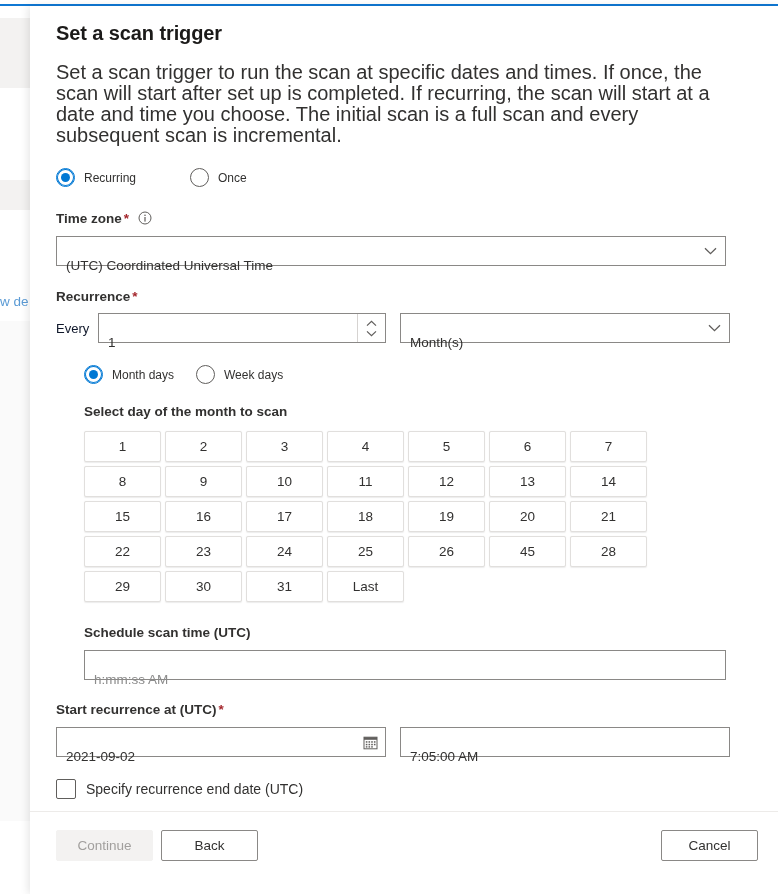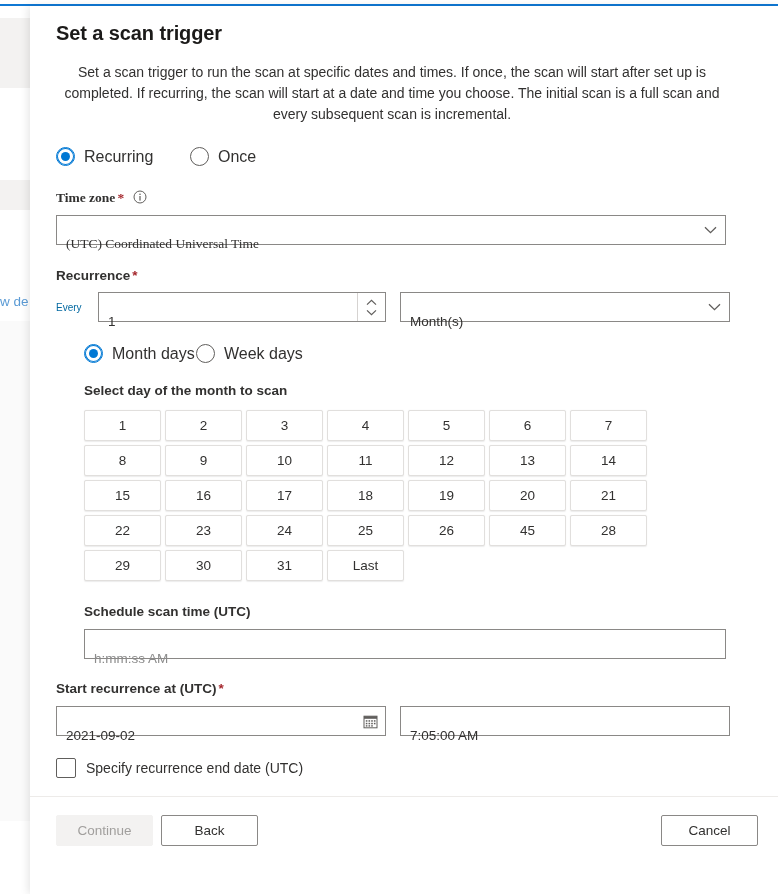--- a/index.html
+++ b/index.html
@@ -50,23 +50,22 @@
   }
 
   
   .panel-title {
     margin: 16px 0 0 0;
     font-size: 20px; font-weight: 600; color: #1b1a19;
     letter-spacing: -0.1px;
   }
   .panel-desc {
     margin: 17px 0 0 0;
-    font-size: 14px; line-height: 21px; color: #323130;
+    font-size: 20px; line-height: 21px; color: #323130;
     max-width: 672px;
-    text-align: center;
   }
   .field-label {
     font-size: 13.5px; font-weight: 600; color: #323130;
     margin: 0; line-height: 18px;
   }
   .req-star { color: #a4262c; font-weight: 600; margin-left: 2px; }
   .sub-label {
     font-size: 13.5px; font-weight: 600; color: #323130; line-height: 18px;
   }
 
@@ -86,21 +85,21 @@
   }
   .radio-opt.checked .radio-mark {
     border: 1px solid #0078d4;
     box-shadow: 0 0 0 1px #0078d4 inset;
   }
   .radio-opt.checked .radio-mark::after {
     content: ""; position: absolute;
     left: 4px; top: 4px; width: 9px; height: 9px;
     border-radius: 50%; background: #0078d4;
   }
-  .radio-text { font-size: 16px; color: #323130; margin-left: 9px; }
+  .radio-text { font-size: 12px; color: #323130; margin-left: 9px; }
 
   
   .tb {
     height: 30px; border: 1px solid #8a8886; background: #fff;
     display: flex; align-items: center;
     font-size: 13.5px; color: #323130;
   }
   .tb .tb-val { padding: 0 9px; flex: 1 1 auto; overflow: hidden; white-space: nowrap; margin-top: 28px; }
   .tb .tb-val.placeholder { color: #8c8c8c; }
   .tb .tb-btn {
@@ -134,21 +133,21 @@
   
   .cbx-row { display: flex; align-items: center; cursor: pointer; }
   .cbx-mark {
     width: 20px; height: 20px; border: 1px solid #605e5c;
     background: #fff; border-radius: 2px; flex: none;
   }
   .cbx-text { font-size: 14px; color: #323130; margin-left: 10px; }
 
   
   #panel-footer {
-    position: absolute; left: 0; right: 0; bottom: 0; height: 98px;
+    position: absolute; left: 0; right: 0; bottom: 0; height: 83px;
     border-top: 1px solid #edebe9;
     padding: 18px 26px 0 14px;
   }
   .btn {
     height: 31px; min-width: 97px; padding: 0 16px;
     font-size: 13.5px; font-family: "Liberation Sans", sans-serif;
     border-radius: 2px; cursor: pointer;
     display: inline-flex; align-items: center; justify-content: center;
   }
   .btn-disabled {
@@ -189,21 +188,21 @@
       <label class="radio-opt checked" style="width:134px;">
         <span class="radio-mark"></span>
         <span class="radio-text">Recurring</span>
       </label>
       <label class="radio-opt">
         <span class="radio-mark"></span>
         <span class="radio-text">Once</span>
       </label>
     </div>
 
-    <div style="margin-top:23px;font-family:Liberation Serif, serif;">
+    <div style="margin-top:23px;">
       <div class="field-label">
         <span>Time zone</span><span class="req-star">*</span>
         <span class="info-icon">
           <svg width="14" height="14" viewBox="0 0 14 14">
             <circle cx="7" cy="7" r="6" fill="none" stroke="#605e5c" stroke-width="1"></circle>
             <circle cx="7" cy="4.2" r="0.8" fill="#605e5c"></circle>
             <rect x="6.4" y="6" width="1.2" height="4.6" fill="#605e5c"></rect>
           </svg>
         </span>
       </div>
@@ -216,21 +215,21 @@
         </span>
       </div>
     </div>
 
     <div style="margin-top:22px;">
       <div class="field-label">
         <span>Recurrence</span><span class="req-star">*</span>
       </div>
 
       <div style="display:flex;align-items:center;margin-top:7px;">
-        <span style="font-size:10px;color:#0369a1;width:42px;">Every</span>
+        <span style="font-size:13px;color:#0f172a;width:42px;">Every</span>
         <div class="tb" style="width:288px;">
           <span class="tb-val">1</span>
           <span class="spin">
             <span>
               <svg width="11" height="7" viewBox="0 0 11 7">
                 <path d="M1 5.6 L5.5 1.3 L10 5.6" fill="none" stroke="#605e5c" stroke-width="1.2"></path>
               </svg>
             </span>
             <span style="margin-top:3px;">
               <svg width="11" height="7" viewBox="0 0 11 7">

